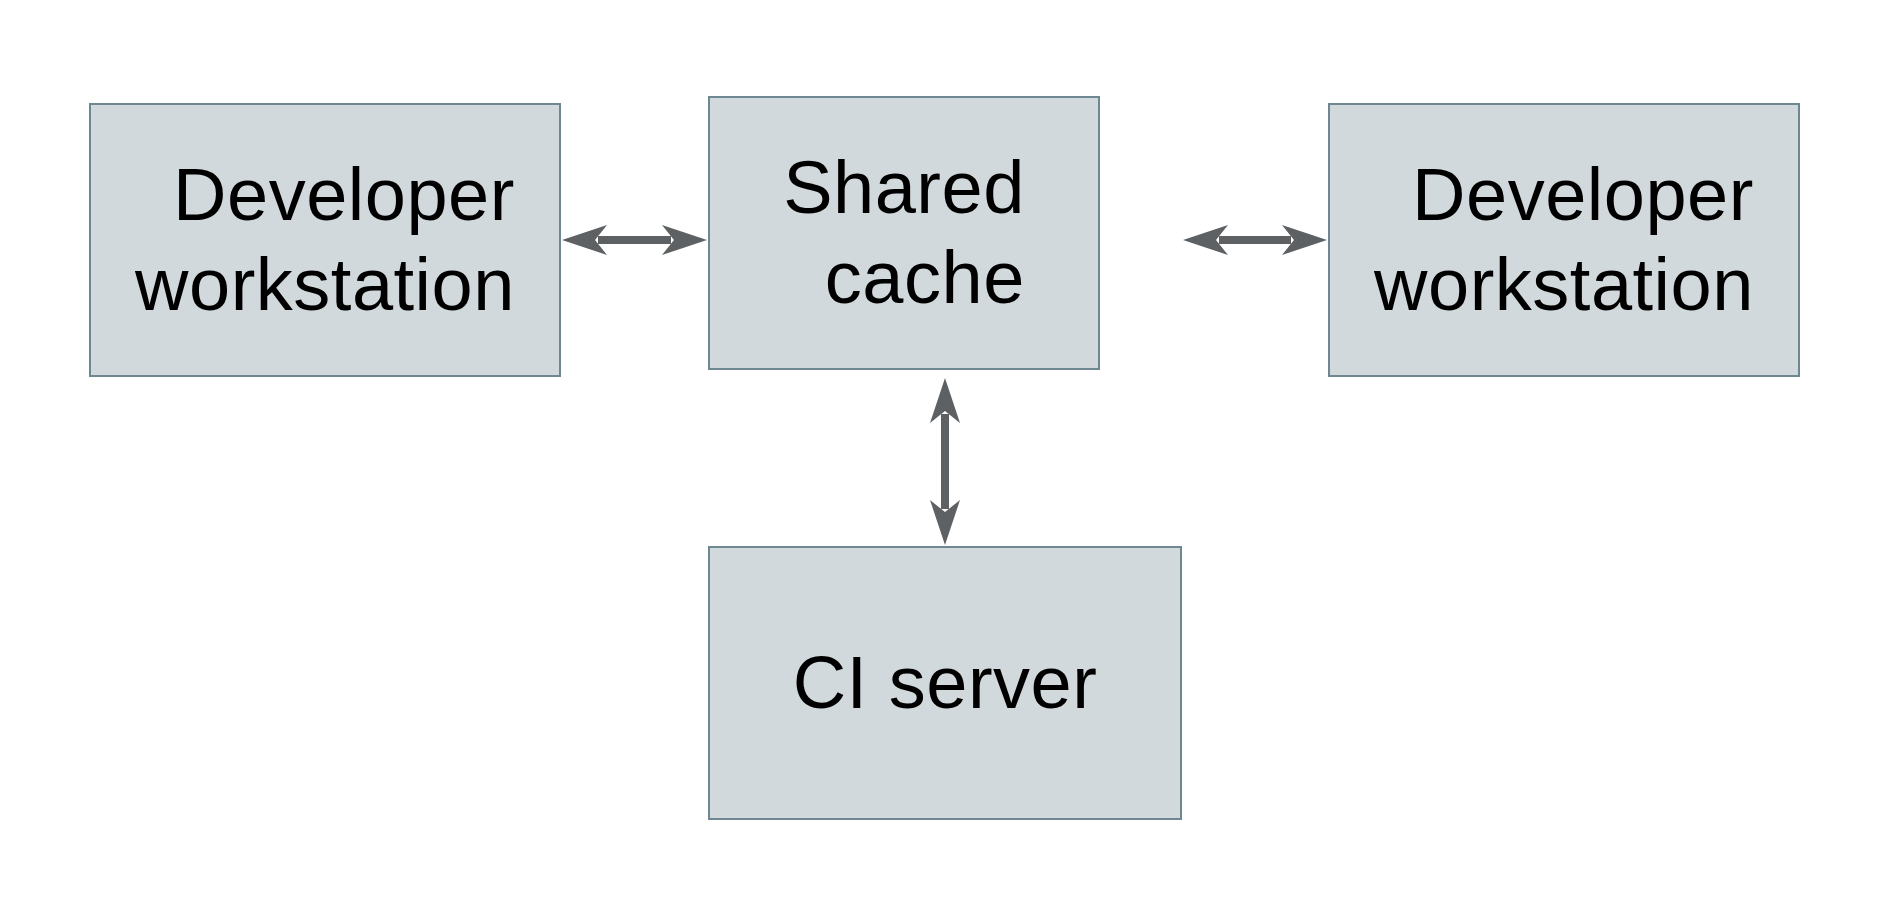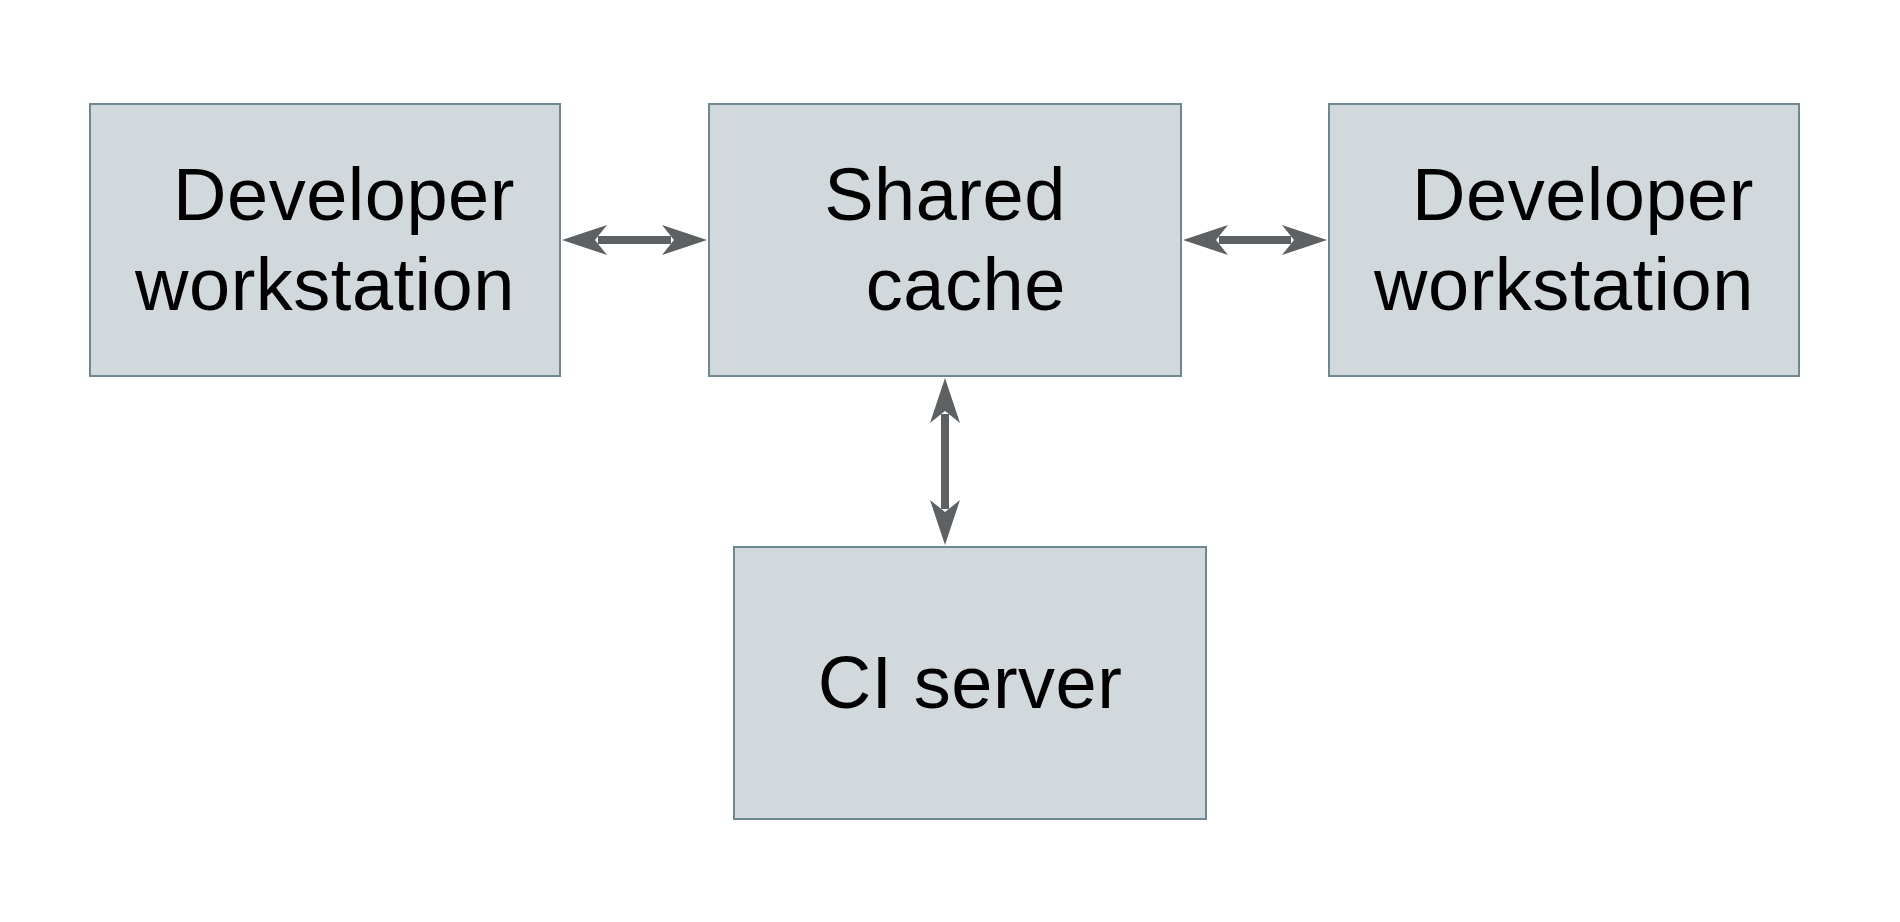--- a/index.html
+++ b/index.html
@@ -26,23 +26,23 @@
     text-align: right;
   }
   .node-label {
     white-space: pre-line;
     font-size: 74px;
     line-height: 90px;
     letter-spacing: 0.5px;
     color: var(--text, #000000);
   }
   .node-left   { left: 89px;   top: 103px; width: 472px; height: 274px; }
-  .node-center { left: 708px;  top: 103px; width: 474px; height: 274px; }
+  .node-center { left: 708px;  top: 96px; width: 392px; height: 274px; }
   .node-right  { left: 1328px; top: 103px; width: 472px; height: 274px; }
-  .node-ci     { left: 708px;  top: 546px; width: 474px; height: 274px; margin-left: 25px; }
+  .node-ci     { left: 708px;  top: 546px; width: 474px; height: 274px; }
   .edges-layer {
     position: absolute;
     left: 0; top: 0;
     width: 1900px;
     height: 922px;
     pointer-events: none;
   }
   .edge-shape { fill: var(--arrow, #5d6163); }
   .edge-shaft { stroke: var(--arrow, #5d6163); stroke-width: 8; }
 </style>

